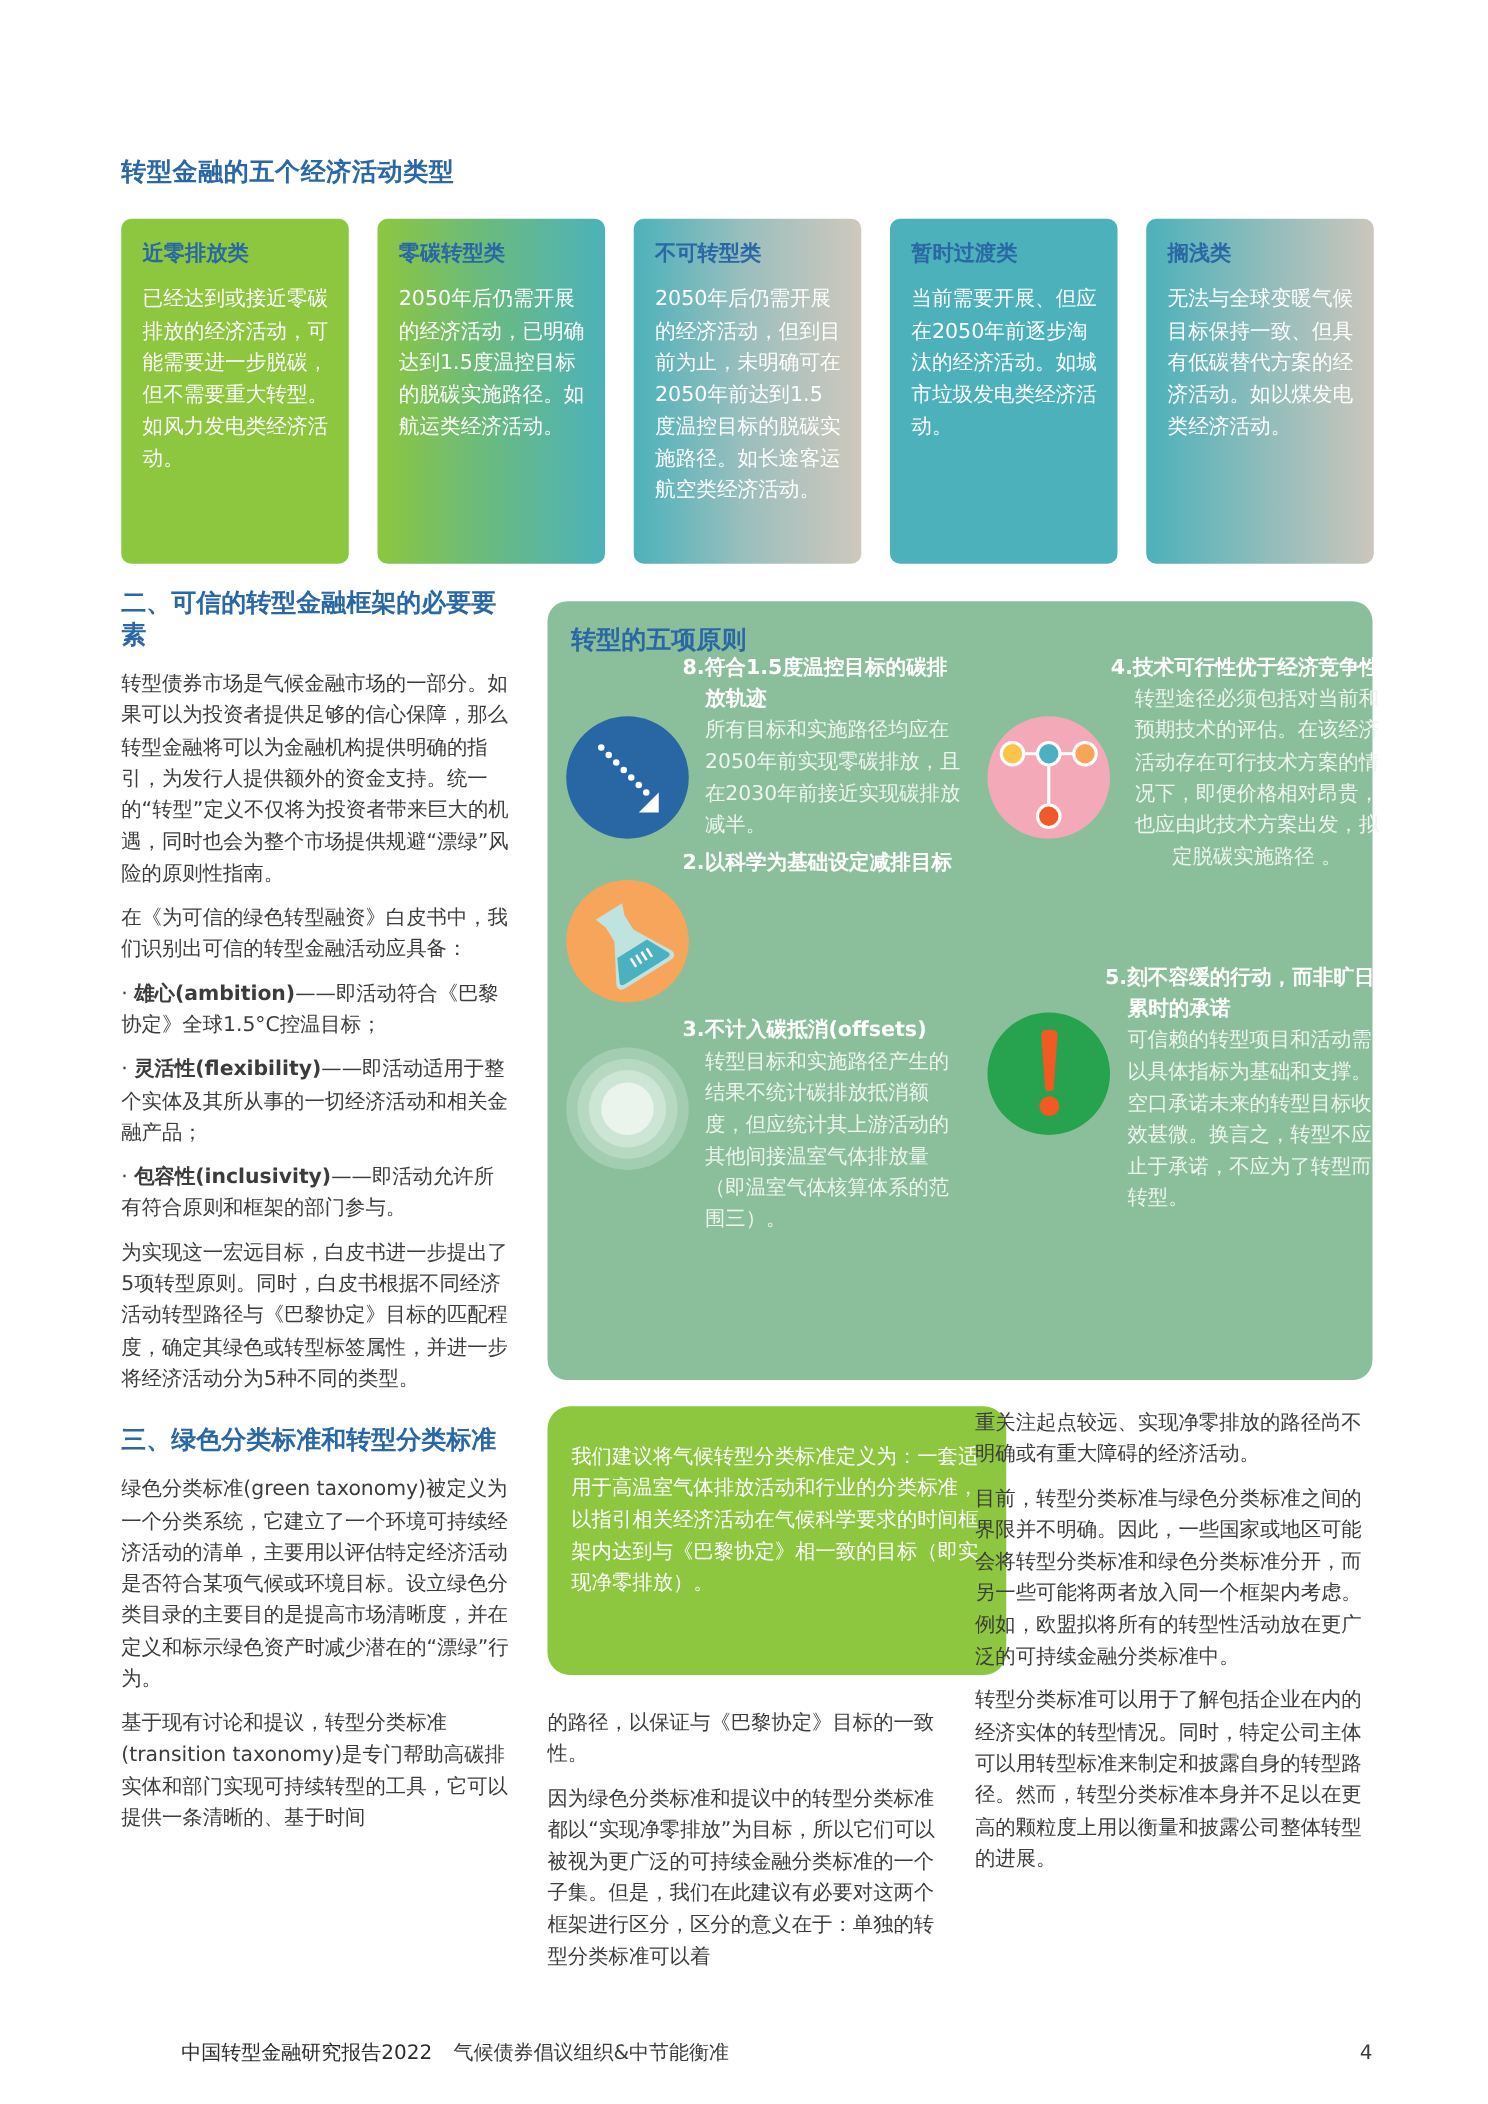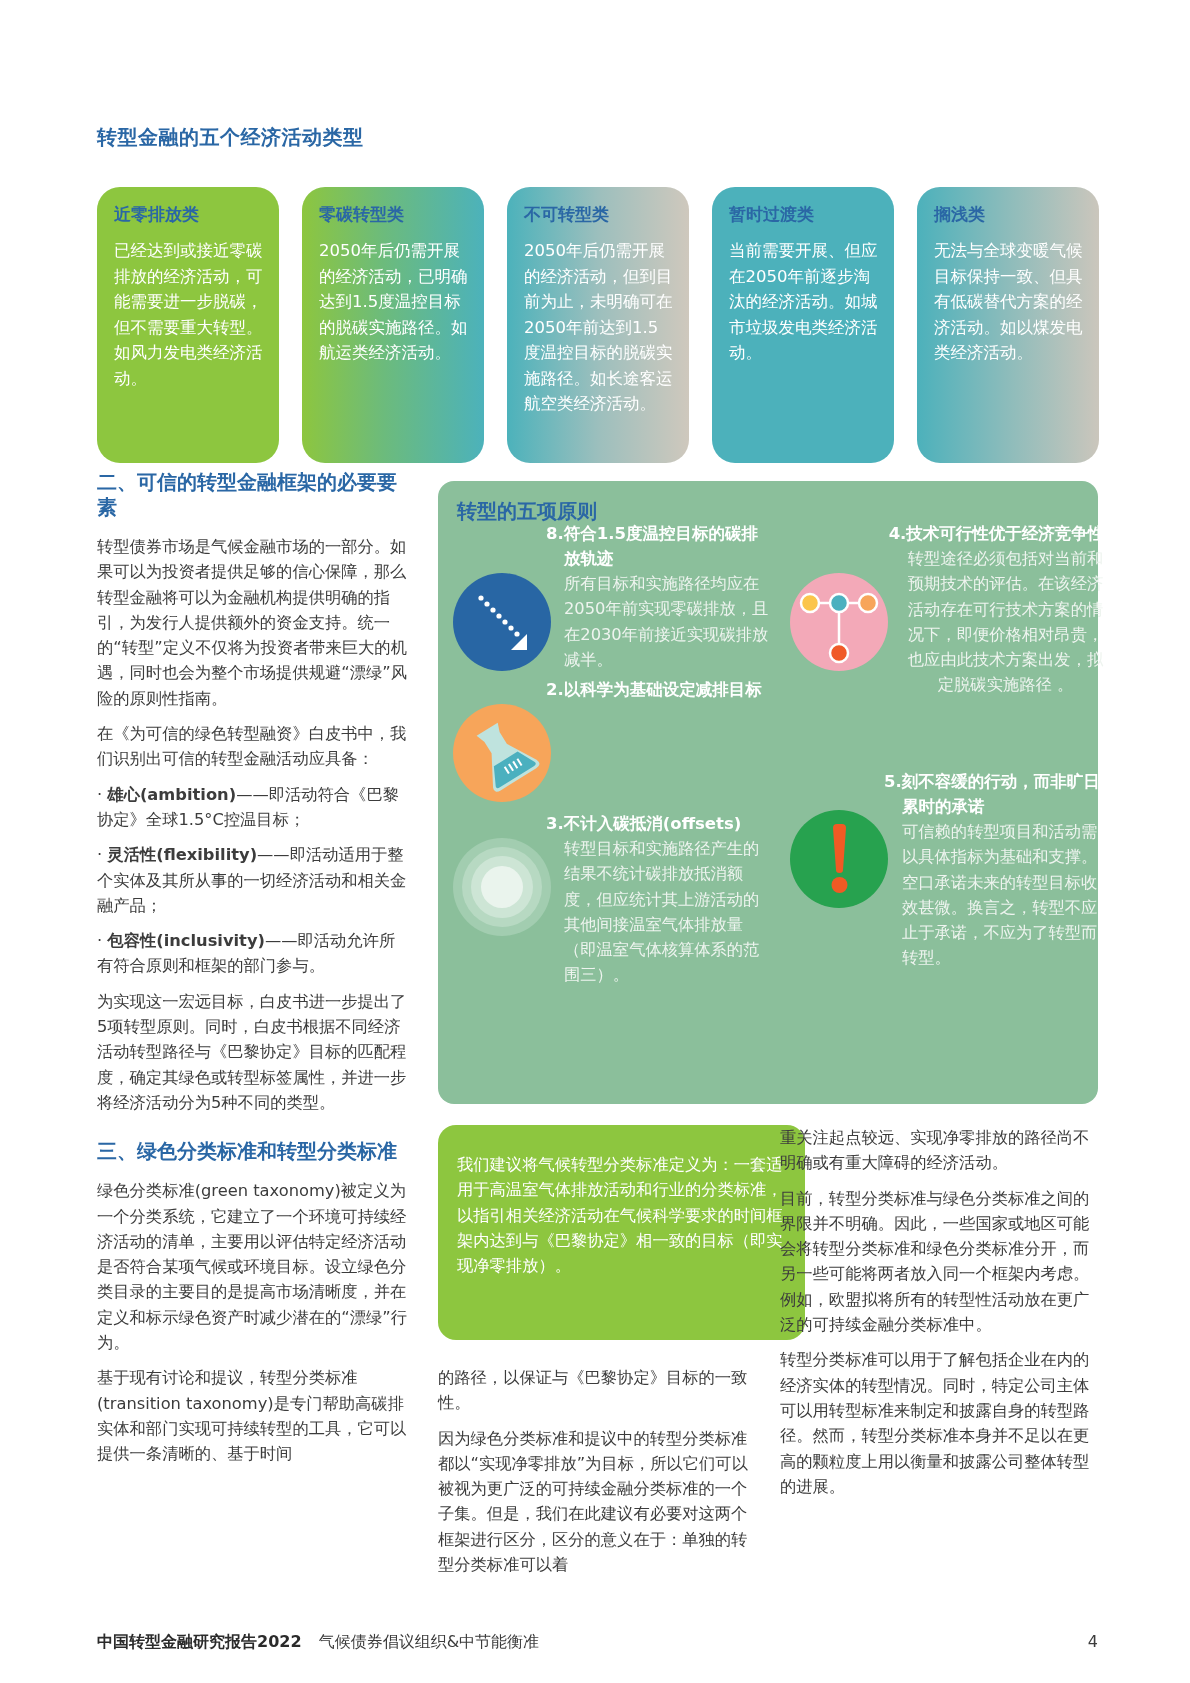--- a/index.html
+++ b/index.html
@@ -2,21 +2,21 @@
 <html><head>
 <meta charset="utf-8">
 <style>
   * { box-sizing: border-box; margin: 0; padding: 0; }
   html, body { width: 1190px; height: 1683px; background: #ffffff; }
   body { position: relative; font-family: "DejaVu Sans", "Liberation Sans", sans-serif; color: #3c3c3c; overflow: hidden; }
 
   .section-title { position: absolute; left: 97px; top: 124px; font-size: 20px; font-weight: bold; color: #2a67a5; letter-spacing: 0.5px; }
 
   .cards { position: absolute; left: 97px; top: 175px; width: 1000px; height: 276px; }
-  .card { position: absolute; top: 12px; width: 182px; height: 276px; border-radius: 23px; padding: 16px 16px 0 17px; }
+  .card { position: absolute; top: 0; width: 182px; height: 276px; border-radius: 8px; padding: 16px 16px 0 17px; }
   .card .ctitle { font-size: 17px; font-weight: bold; color: #2a67a5; margin-bottom: 12px; }
   .card .cbody { font-size: 16.5px; line-height: 25.5px; color: #ffffff; }
   .c1 { left: 0; background: #8dc63f; }
   .c2 { left: 205px; background: linear-gradient(90deg, #8dc63f 0%, #6cbb7c 45%, #4cb2bb 100%); }
   .c3 { left: 410px; background: linear-gradient(90deg, #4cb2bb 0%, #9cbfbd 50%, #cfc8bd 100%); }
   .c4 { left: 615px; background: #4cb1bb; }
   .c5 { left: 820px; background: linear-gradient(90deg, #4cb1bb 0%, #8dbcbb 50%, #cbc6bc 100%); }
 
   .col-left { position: absolute; left: 97px; top: 470px; width: 312px; }
   .h2 { font-size: 20px; font-weight: bold; color: #2a67a5; line-height: 25px; }
@@ -31,21 +31,21 @@
   .pitem .pbody { font-size: 16.3px; color: #eef4ef; line-height: 25.3px; padding-left: 18px; }
   .icon-circle { position: absolute; width: 98px; height: 98px; border-radius: 50%; }
 
   .rec-box { position: absolute; left: 438px; top: 1125px; width: 367px; height: 215px; background: #8dc63f; border-radius: 18px; padding: 27px 18px 0 19px; font-size: 16.3px; line-height: 25.3px; color: #ffffff; }
 
   .col-mid { position: absolute; left: 438px; top: 1365px; width: 320px; }
   .col-right { position: absolute; left: 780px; top: 1125px; width: 318px; }
   .col-right .para:first-child, .col-mid .para:first-child { margin-top: 0; }
 
   .footer { position: absolute; left: 97px; top: 1632px; width: 1001px; font-size: 16px; color: #3c3c3c; }
-  .footer .fbold { font-weight: bold; color: #2b2b2b; }
+  .footer .fbold { font-weight: normal; color: #2b2b2b; margin-left: 48px; }
   .footer .fpage { position: absolute; right: 0; top: 0; }
 </style>
 </head>
 <body>
 
 <div class="section-title">转型金融的五个经济活动类型</div>
 
 <div class="cards">
   <div class="card c1">
     <div class="ctitle">近零排放类</div>

